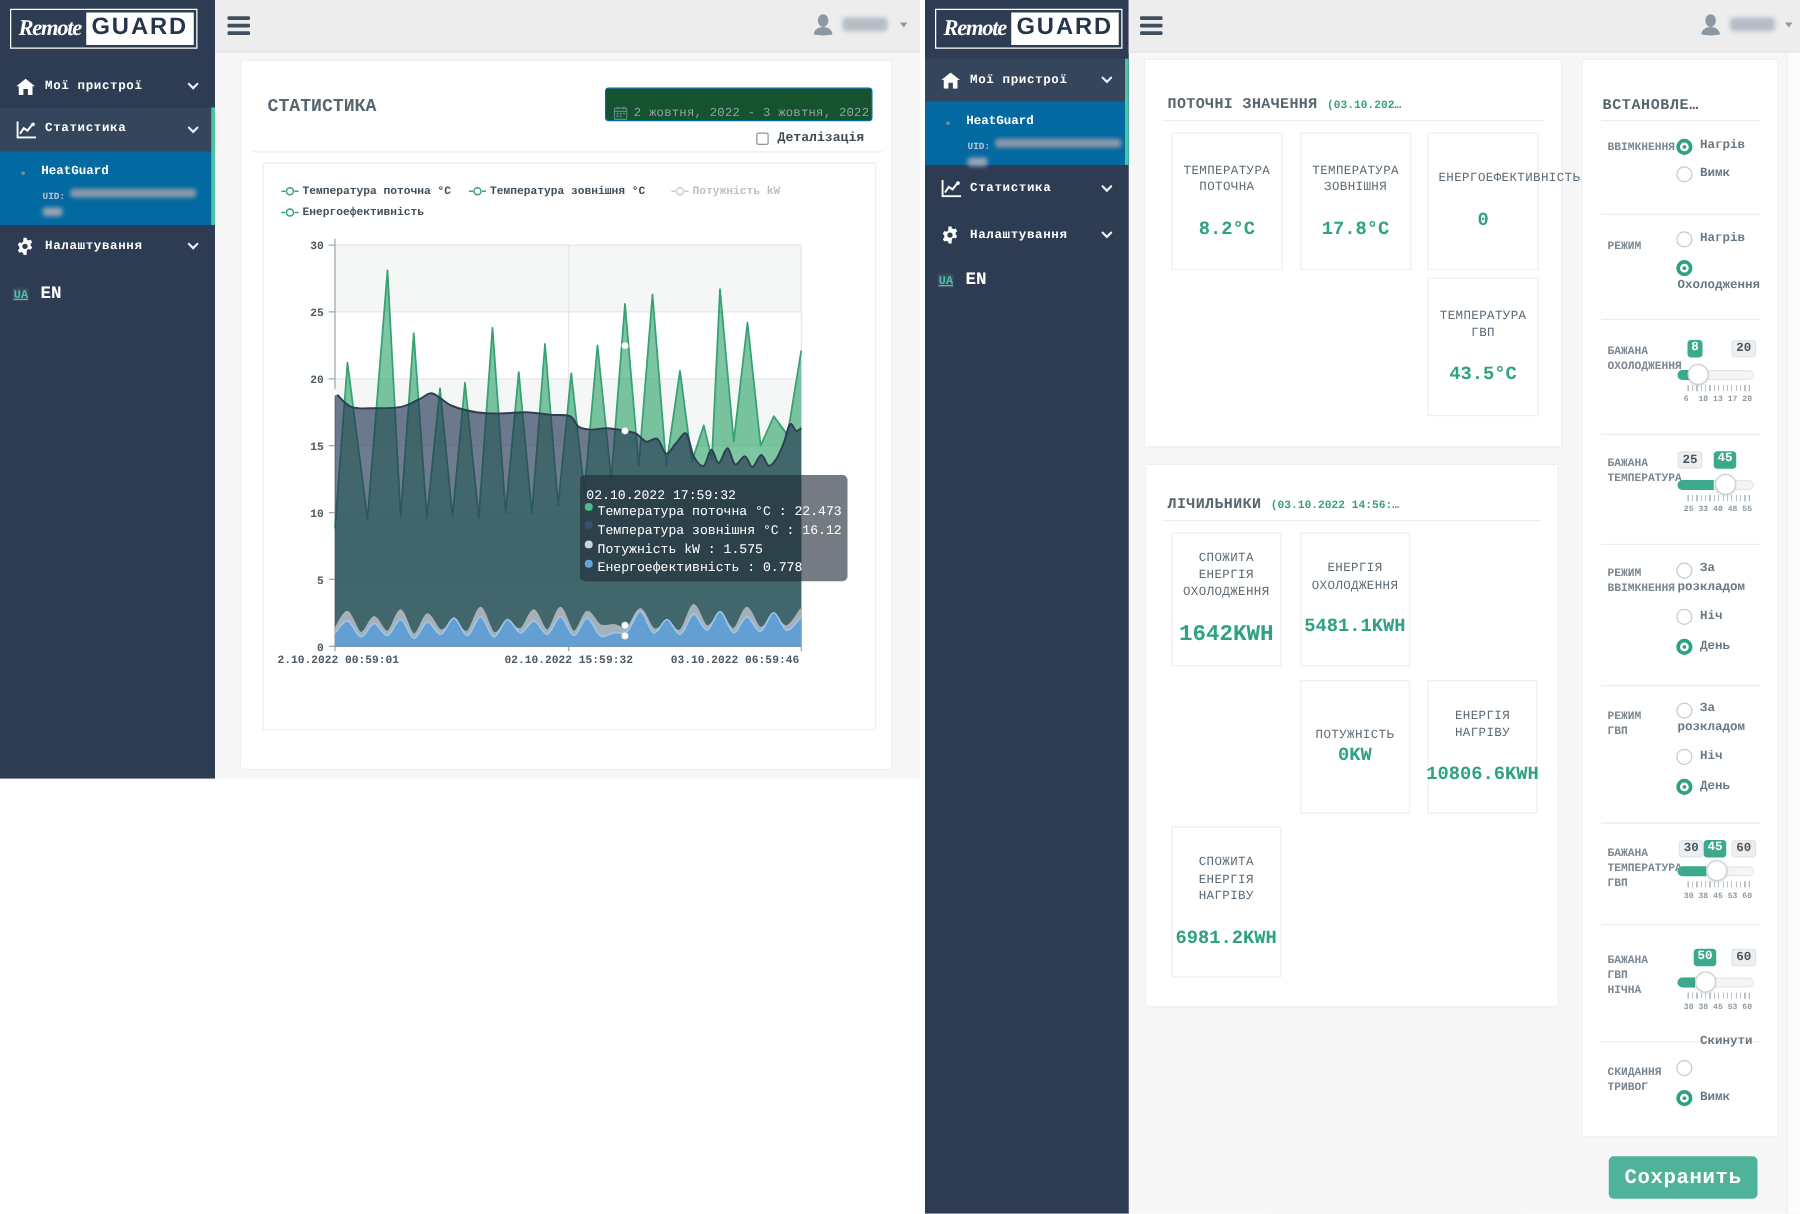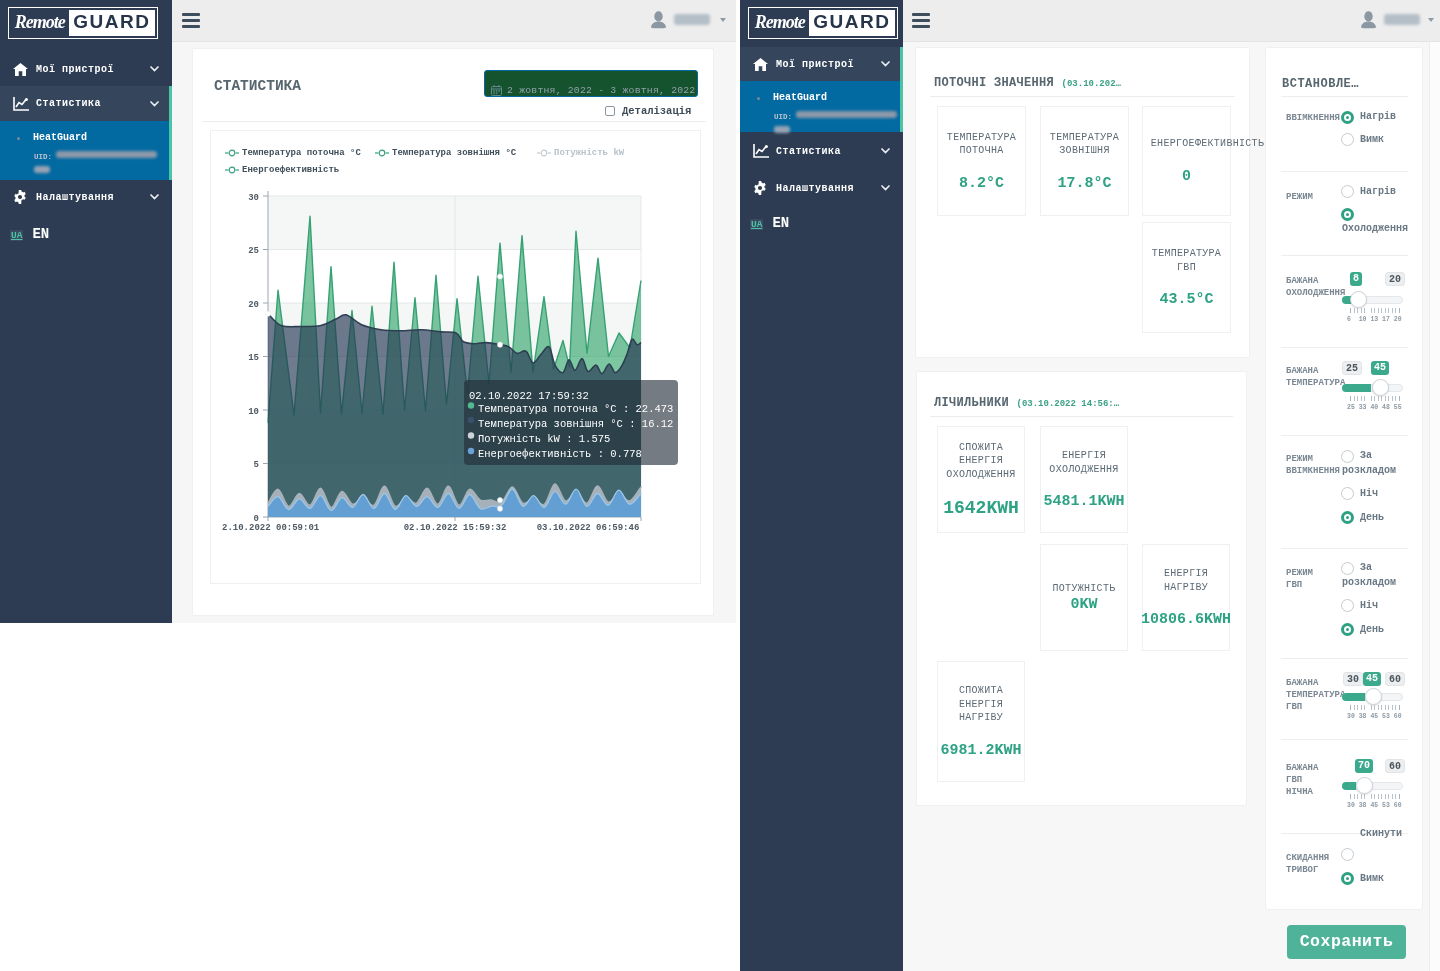--- a/index.html
+++ b/index.html
@@ -425,21 +425,21 @@
       <div class="badge gray" style="left:77px;top:624px">30</div>
       <div class="badge teal" style="left:97px;top:624px">45</div>
       <div class="badge gray" style="left:119px;top:624px">60</div>
       <div class="track" style="left:76px;top:645px;width:61px"></div>
       <div class="fill" style="left:76px;top:645px;width:23px"></div>
       <div class="handle" style="left:99px;top:640px"></div>
       <div class="ruler" style="left:84px;top:657px;width:50px"></div>
       <div class="ticknums" style="left:81px;top:665px">30&nbsp;38&nbsp;45&nbsp;53&nbsp;60</div>
       <div class="cdivider" style="left:15px;right:14px;top:691px"></div>
       <div class="srow-label" style="left:20px;top:714px">БАЖАНА<br>ГВП<br>НІЧНА</div>
-      <div class="badge teal" style="left:89px;top:711px">70</div>
+      <div class="badge teal" style="left:89px;top:711px">50</div>
       <div class="badge gray" style="left:119px;top:711px">60</div>
       <div class="track" style="left:76px;top:734px;width:61px"></div>
       <div class="fill" style="left:76px;top:734px;width:14px"></div>
       <div class="handle" style="left:90px;top:729px"></div>
       <div class="ruler" style="left:84px;top:746px;width:50px"></div>
       <div class="ticknums" style="left:81px;top:754px">30&nbsp;38&nbsp;45&nbsp;53&nbsp;60</div>
       <div class="cdivider" style="left:15px;right:14px;top:785px"></div>
       <div class="srow-label" style="left:20px;top:804px">СКИДАННЯ<br>ТРИВОГ</div>
       <div class="radio" style="left:75px;top:800px"></div>
       <div class="rlabel" style="left:94px;top:780px">Скинути</div>

